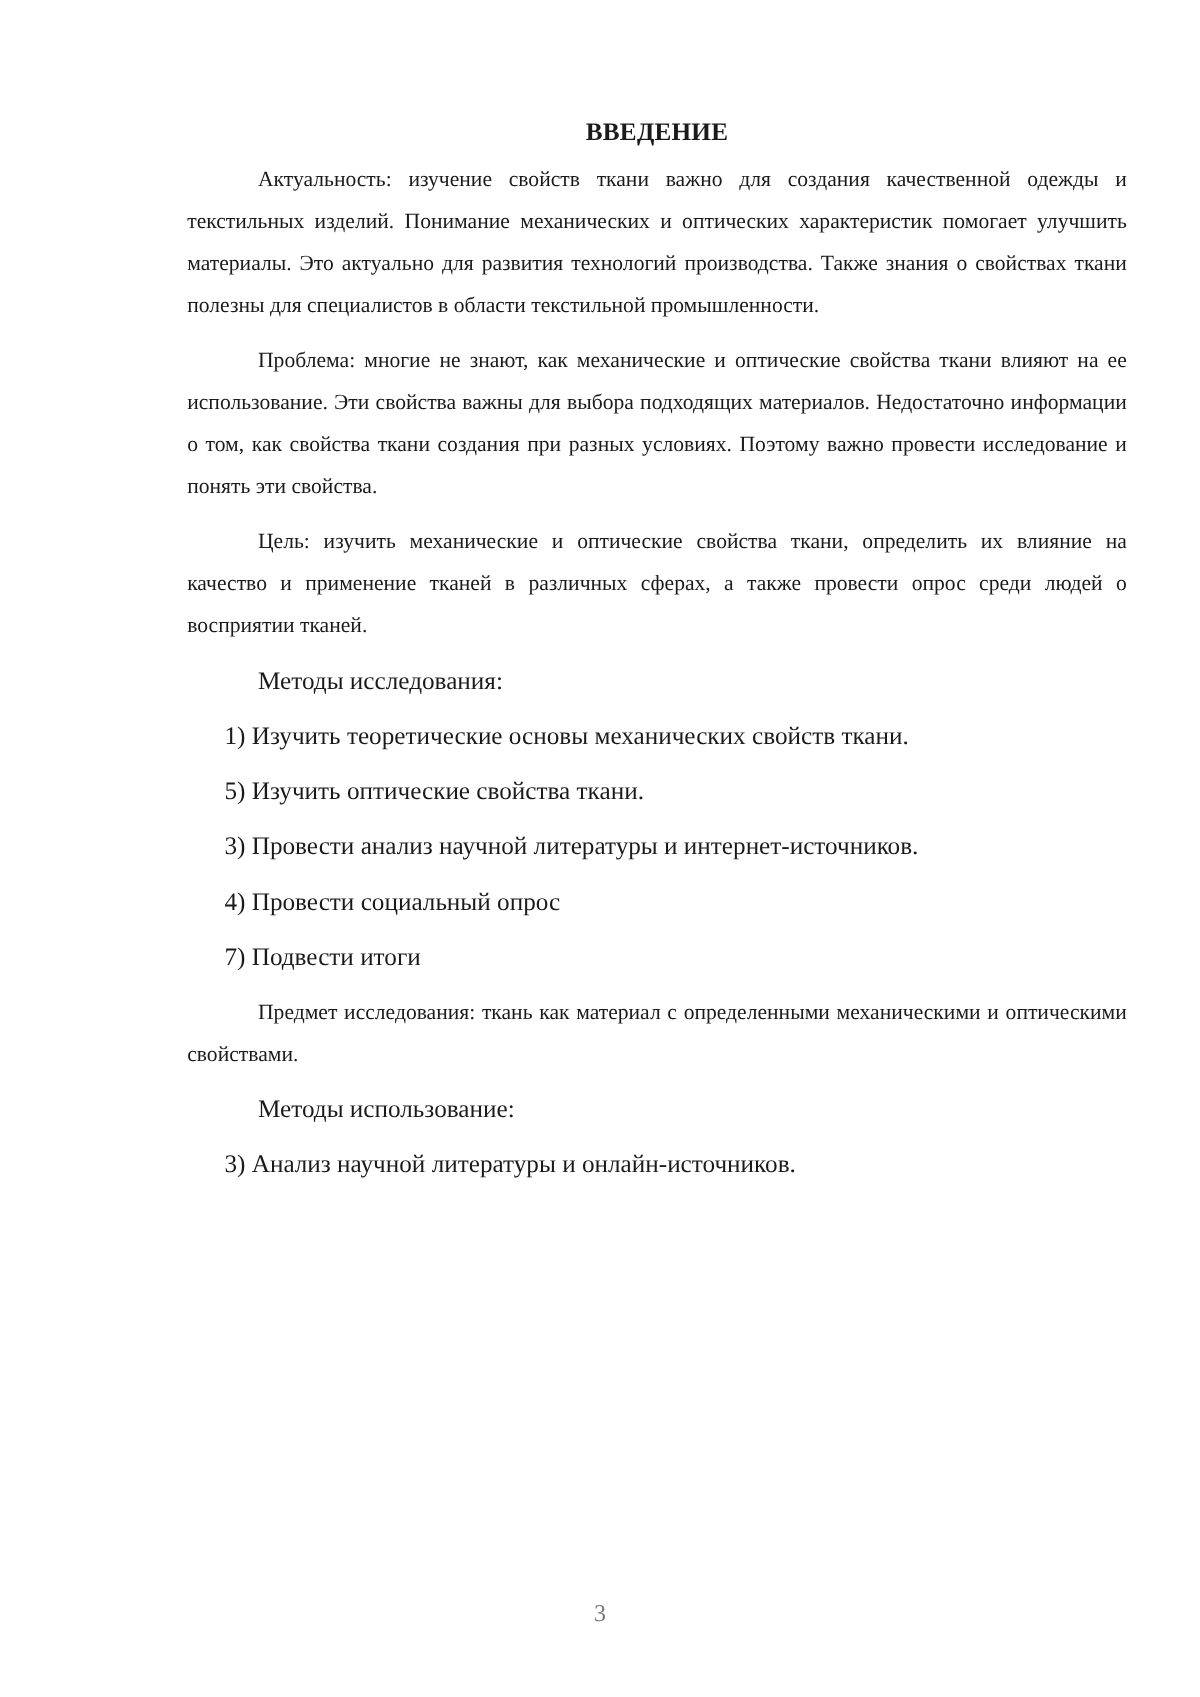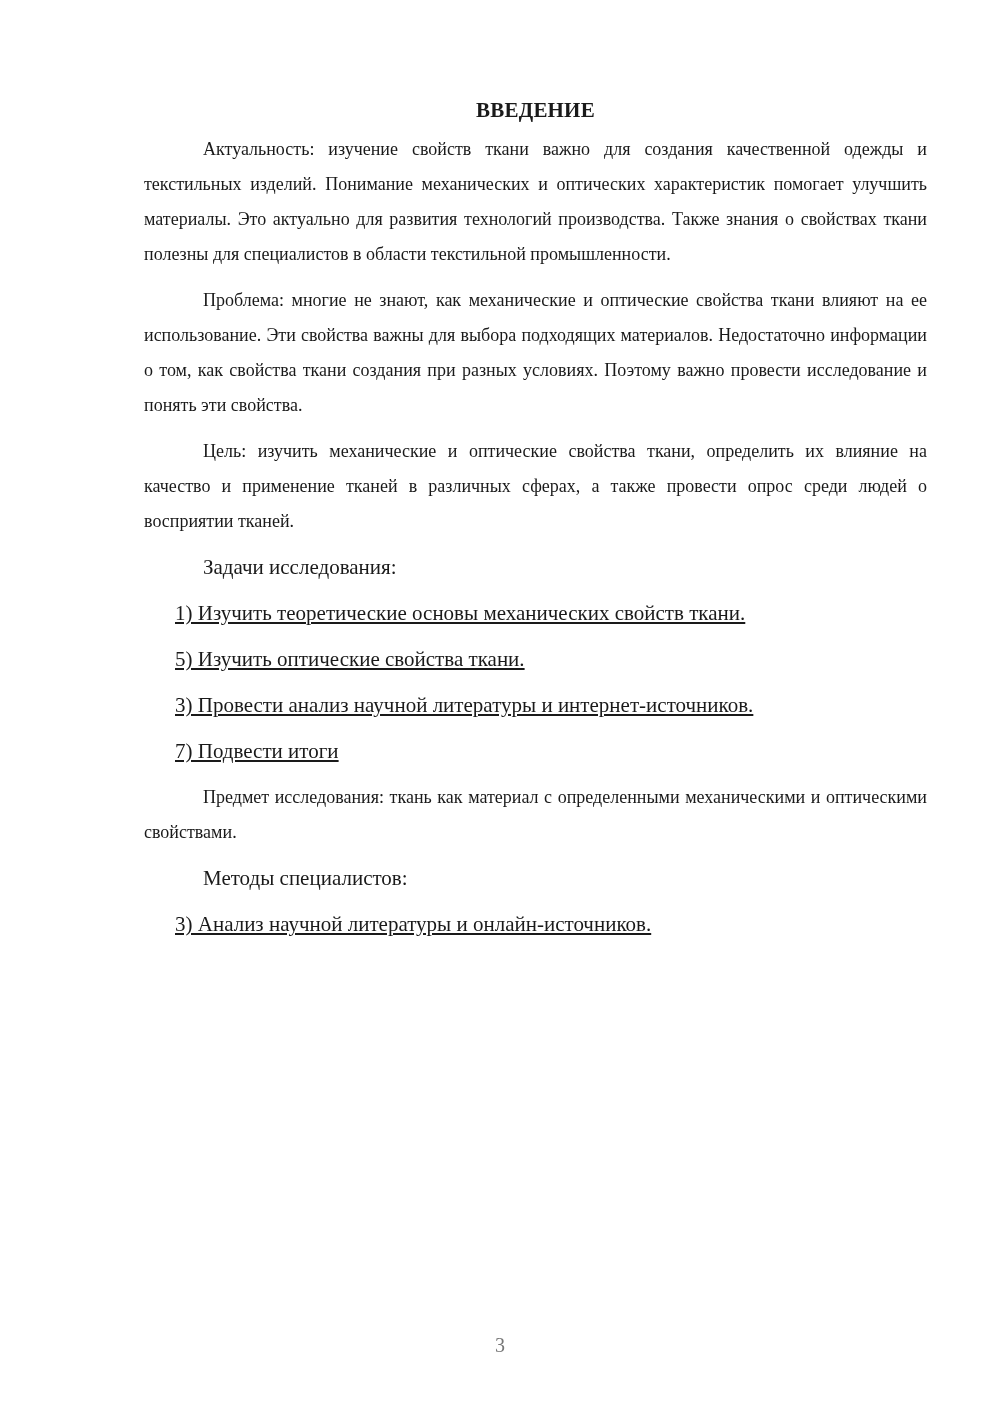--- a/index.html
+++ b/index.html
@@ -10,21 +10,21 @@
     body {
       width: 1000px;
       height: 1414px;
       position: relative;
       overflow: hidden;
       font-family: "Liberation Serif", "DejaVu Serif", serif;
       color: #1a1a1a;
     }
     .page {
       position: absolute;
-      left: 144px;
+      left: 156px;
       top: 96px;
       width: 783px;
     }
     .title {
       text-align: center;
       font-weight: bold;
       font-size: 21px;
       line-height: 28px;
       margin: 0 0 8px 0;
       letter-spacing: 0.2px;
@@ -40,21 +40,20 @@
     .lead {
       font-size: 21px;
       line-height: 35px;
       text-indent: 59px;
       margin: 0 0 11px 0;
     }
     .list {
       list-style: none;
       margin: 0;
       padding: 0;
-      text-decoration: underline;
     }
     .list li {
       font-size: 21px;
       line-height: 35px;
       padding-left: 31px;
       margin: 0 0 11px 0;
     }
     .page-number {
       position: absolute;
       left: 0;
@@ -70,33 +69,34 @@
 
 <div class="page">
   <h1 class="title">ВВЕДЕНИЕ</h1>
 
   <p class="para">Актуальность: изучение свойств ткани важно для создания качественной одежды и текстильных изделий. Понимание механических и оптических характеристик помогает улучшить материалы. Это актуально для развития технологий производства. Также знания о свойствах ткани полезны для специалистов в области текстильной промышленности.</p>
 
   <p class="para">Проблема: многие не знают, как механические и оптические свойства ткани влияют на ее использование. Эти свойства важны для выбора подходящих материалов. Недостаточно информации о том, как свойства ткани создания при разных условиях. Поэтому важно провести исследование и понять эти свойства.</p>
 
   <p class="para">Цель: изучить механические и оптические свойства ткани, определить их влияние на качество и применение тканей в различных сферах, а также провести опрос среди людей о восприятии тканей.</p>
 
-  <p class="lead">Задачи исследования:</p>
+  <p class="lead">Методы исследования:</p>
 
   <ul class="list">
     <li>1) Изучить теоретические основы механических свойств ткани.</li>
     <li>5) Изучить оптические свойства ткани.</li>
     <li>3) Провести анализ научной литературы и интернет-источников.</li>
+    <li>4) Провести социальный опрос</li>
     <li>7) Подвести итоги</li>
   </ul>
 
 
   <p class="para">Предмет исследования: ткань как материал с определенными механическими и оптическими свойствами.</p>
 
 
-  <p class="lead">Методы специалистов:</p>
+  <p class="lead">Методы использование:</p>
 
   <ul class="list">
     <li>3) Анализ научной литературы и онлайн-источников.</li>
   </ul>
 </div>
 
 <div class="page-number">3</div>
 
 </body></html>

